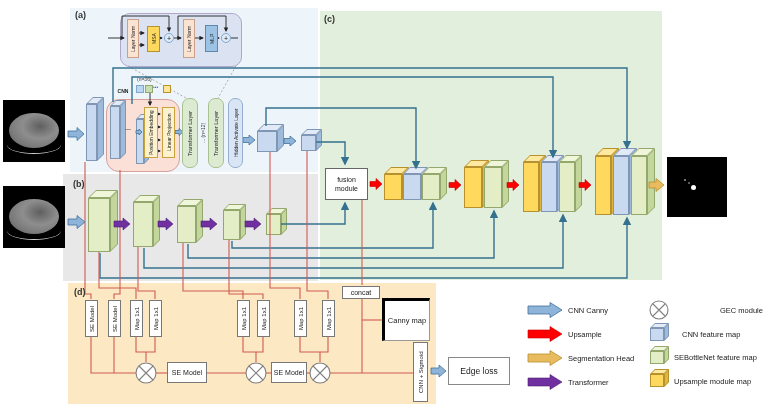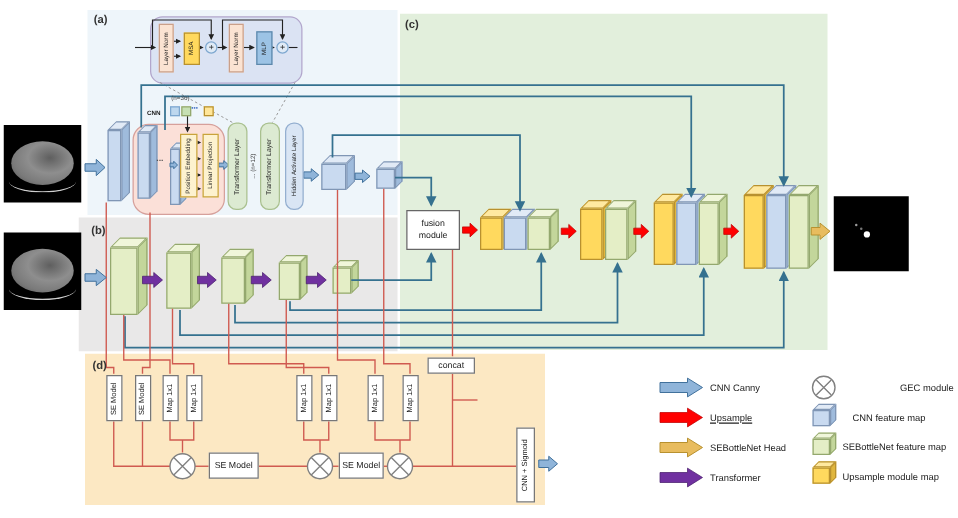--- a/index.html
+++ b/index.html
@@ -204,41 +204,43 @@
   <div class="box vt" style="left:130px;top:300px;width:13px;height:37px;font-size:6px;">Map 1x1</div>
   <div class="box vt" style="left:149px;top:300px;width:13px;height:37px;font-size:6px;">Map 1x1</div>
   <div class="box vt" style="left:237px;top:300px;width:13px;height:37px;font-size:6px;">Map 1x1</div>
   <div class="box vt" style="left:257px;top:300px;width:13px;height:37px;font-size:6px;">Map 1x1</div>
   <div class="box vt" style="left:294px;top:300px;width:13px;height:37px;font-size:6px;">Map 1x1</div>
   <div class="box vt" style="left:322px;top:300px;width:13px;height:37px;font-size:6px;">Map 1x1</div>
 
   <div class="box" style="left:167px;top:362px;width:40px;height:21px;font-size:7px;">SE Model</div>
   <div class="box" style="left:271px;top:362px;width:36px;height:21px;font-size:7px;">SE Model</div>
   <div class="box" style="left:342px;top:286px;width:38px;height:13px;font-size:7px;">concat</div>
+  <div class="box" style="left:382px;top:298px;width:48px;height:43px;font-size:7.5px;border:1px solid #999;border-left:3px solid #000;border-top:3px solid #000;">Canny map</div>
   <div class="box vt" style="left:413px;top:342px;width:15px;height:60px;font-size:6px;">CNN + Sigmoid</div>
+  <div class="box" style="left:448px;top:357px;width:62px;height:28px;font-size:8.5px;border-color:#888;">Edge loss</div>
 
   <div class="cube cu-blue" style="left:650px;top:328px;--w:14px;--h:13px;--d:5px;">
       <i class="t"></i>
       <i class="s"></i>
       <i class="f"></i>
     </div>
   <div class="cube cu-green" style="left:650px;top:351px;--w:14px;--h:13px;--d:5px;">
       <i class="t"></i>
       <i class="s"></i>
       <i class="f"></i>
     </div>
   <div class="cube cu-yellow" style="left:650px;top:374px;--w:14px;--h:13px;--d:5px;">
       <i class="t"></i>
       <i class="s"></i>
       <i class="f"></i>
     </div>
 
   <div class="legend-label" style="left:568px;top:305px;height:11px;">CNN Canny</div>
-  <div class="legend-label" style="left:568px;top:329px;height:11px;text-decoration:underline;">Upsample</div>
-  <div class="legend-label" style="left:568px;top:353px;height:11px;">SEBottleNet Head</div>
+  <div class="legend-label" style="left:568px;top:329px;height:11px;">Upsample</div>
+  <div class="legend-label" style="left:568px;top:353px;height:11px;">Segmentation Head</div>
   <div class="legend-label" style="left:568px;top:377px;height:11px;">Transformer</div>
   <div class="legend-label" style="left:692px;top:305px;height:11px;margin-left:28px;">GEC module</div>
   <div class="legend-label" style="left:682px;top:329px;height:11px;">CNN feature map</div>
   <div class="legend-label" style="left:674px;top:352px;height:11px;">SEBottleNet feature map</div>
   <div class="legend-label" style="left:674px;top:376px;height:11px;">Upsample module map</div>
 
   <svg class="layer" width="766" height="414" viewBox="0 0 766 414">
     <defs>
       <marker id="ab" markerWidth="7" markerHeight="7" refX="5" refY="3" orient="auto">
           <path d="M0,0L6,3L0,6Z" fill="#35718f"></path>

